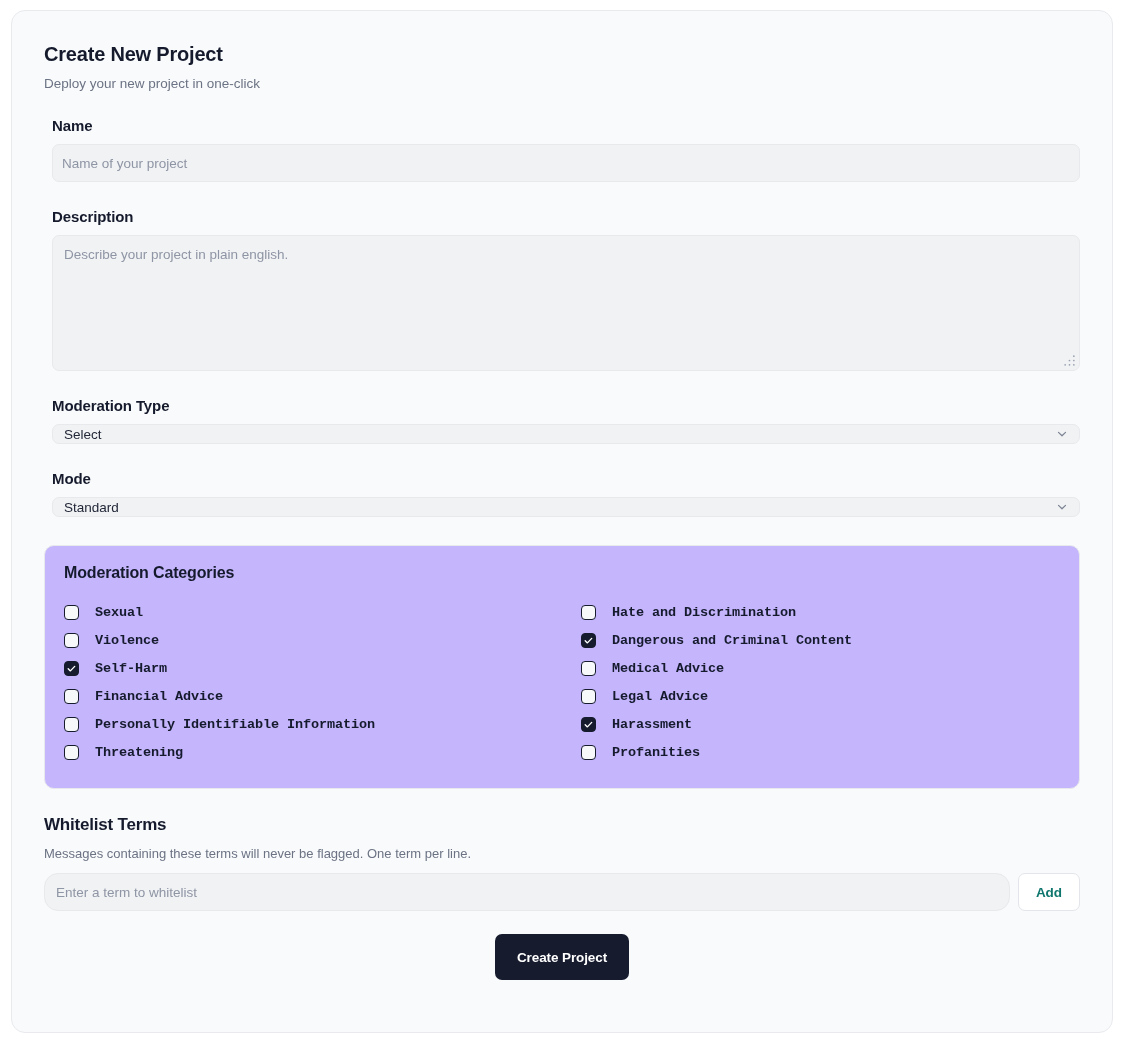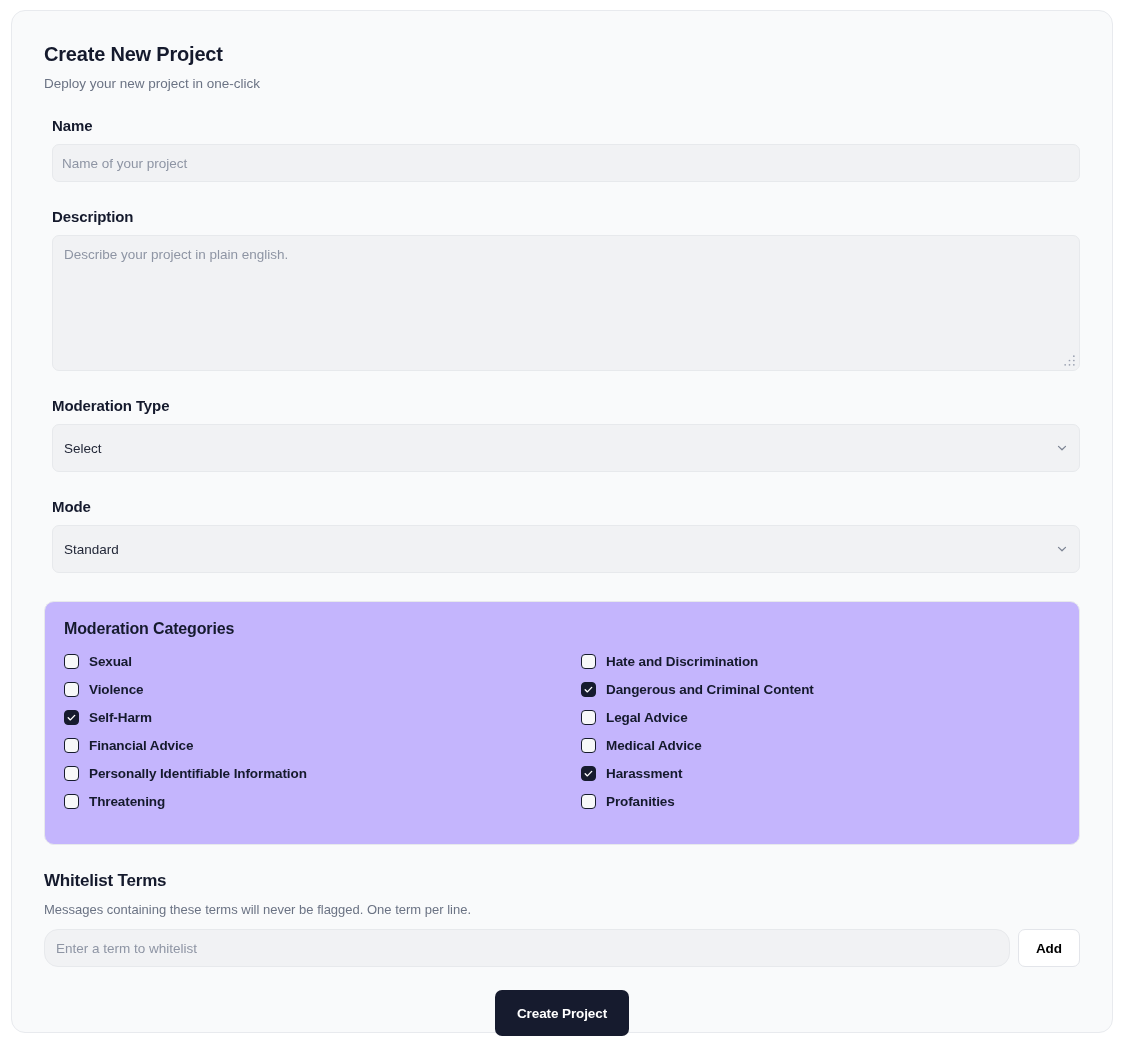--- a/index.html
+++ b/index.html
@@ -93,21 +93,21 @@
     width: 13px;
     height: 13px;
     pointer-events: none;
   }
 
   .select-wrap { position: relative; margin-top: 10px; }
   .select-box {
     display: flex;
     align-items: center;
     width: 100%;
-    height: 48px;
+    height: 20px;
     background: #f1f2f4;
     border: 1px solid #e7e9ec;
     border-radius: 7px;
     padding: 0 34px 0 11px;
     font-size: 13.5px;
     color: #232838;
   }
   .chevron {
     position: absolute;
     right: 11px;
@@ -134,22 +134,24 @@
   }
   .cat-grid {
     display: grid;
     grid-template-columns: 517px 1fr;
     column-gap: 0px;
     row-gap: 0px;
   }
   .cat-col { display: flex; flex-direction: column; }
   .cat-row {
     display: flex;
+    align-items: center;
     height: 28px;
-    gap: 10px;
+    gap: 16px;
+    font-family: Liberation Mono, monospace;
   }
   .cbox {
     width: 15px;
     height: 15px;
     min-width: 15px;
     border-radius: 4px;
     border: 1.6px solid #161b2e;
     background: #f7f8f9;
     display: flex;
     align-items: center;
@@ -201,21 +203,21 @@
   .wl-input::placeholder { color: #8e95a4; }
   .add-btn {
     width: 62px;
     height: 38px;
     background: #ffffff;
     border: 1px solid #e3e5ea;
     border-radius: 7px;
     font-size: 13.5px;
     font-weight: bold;
     font-family: "Liberation Sans", sans-serif;
-    color: #000000;
+    color: #0f766e;
     cursor: pointer;
   }
 
   .submit-row {
     display: flex;
     justify-content: center;
     margin-top: 23px;
   }
   .submit-btn {
     height: 46px;
@@ -327,25 +329,25 @@
             <div class="cat-row">
               <span class="cbox checked">
                 <svg class="tick" width="11" height="11" viewBox="0 0 12 12">
                   <path d="M2.4 6.3 L4.8 8.6 L9.5 3.7" fill="none" stroke="#ffffff" stroke-width="1.5" stroke-linecap="round" stroke-linejoin="round"></path>
                 </svg>
               </span>
               <span class="cat-label">Dangerous and Criminal Content</span>
             </div>
             <div class="cat-row">
               <span class="cbox"></span>
+              <span class="cat-label">Medical Advice</span>
+            </div>
+            <div class="cat-row">
+              <span class="cbox"></span>
               <span class="cat-label">Legal Advice</span>
-            </div>
-            <div class="cat-row">
-              <span class="cbox"></span>
-              <span class="cat-label">Medical Advice</span>
             </div>
             <div class="cat-row">
               <span class="cbox checked">
                 <svg class="tick" width="11" height="11" viewBox="0 0 12 12">
                   <path d="M2.4 6.3 L4.8 8.6 L9.5 3.7" fill="none" stroke="#ffffff" stroke-width="1.5" stroke-linecap="round" stroke-linejoin="round"></path>
                 </svg>
               </span>
               <span class="cat-label">Harassment</span>
             </div>
             <div class="cat-row">

